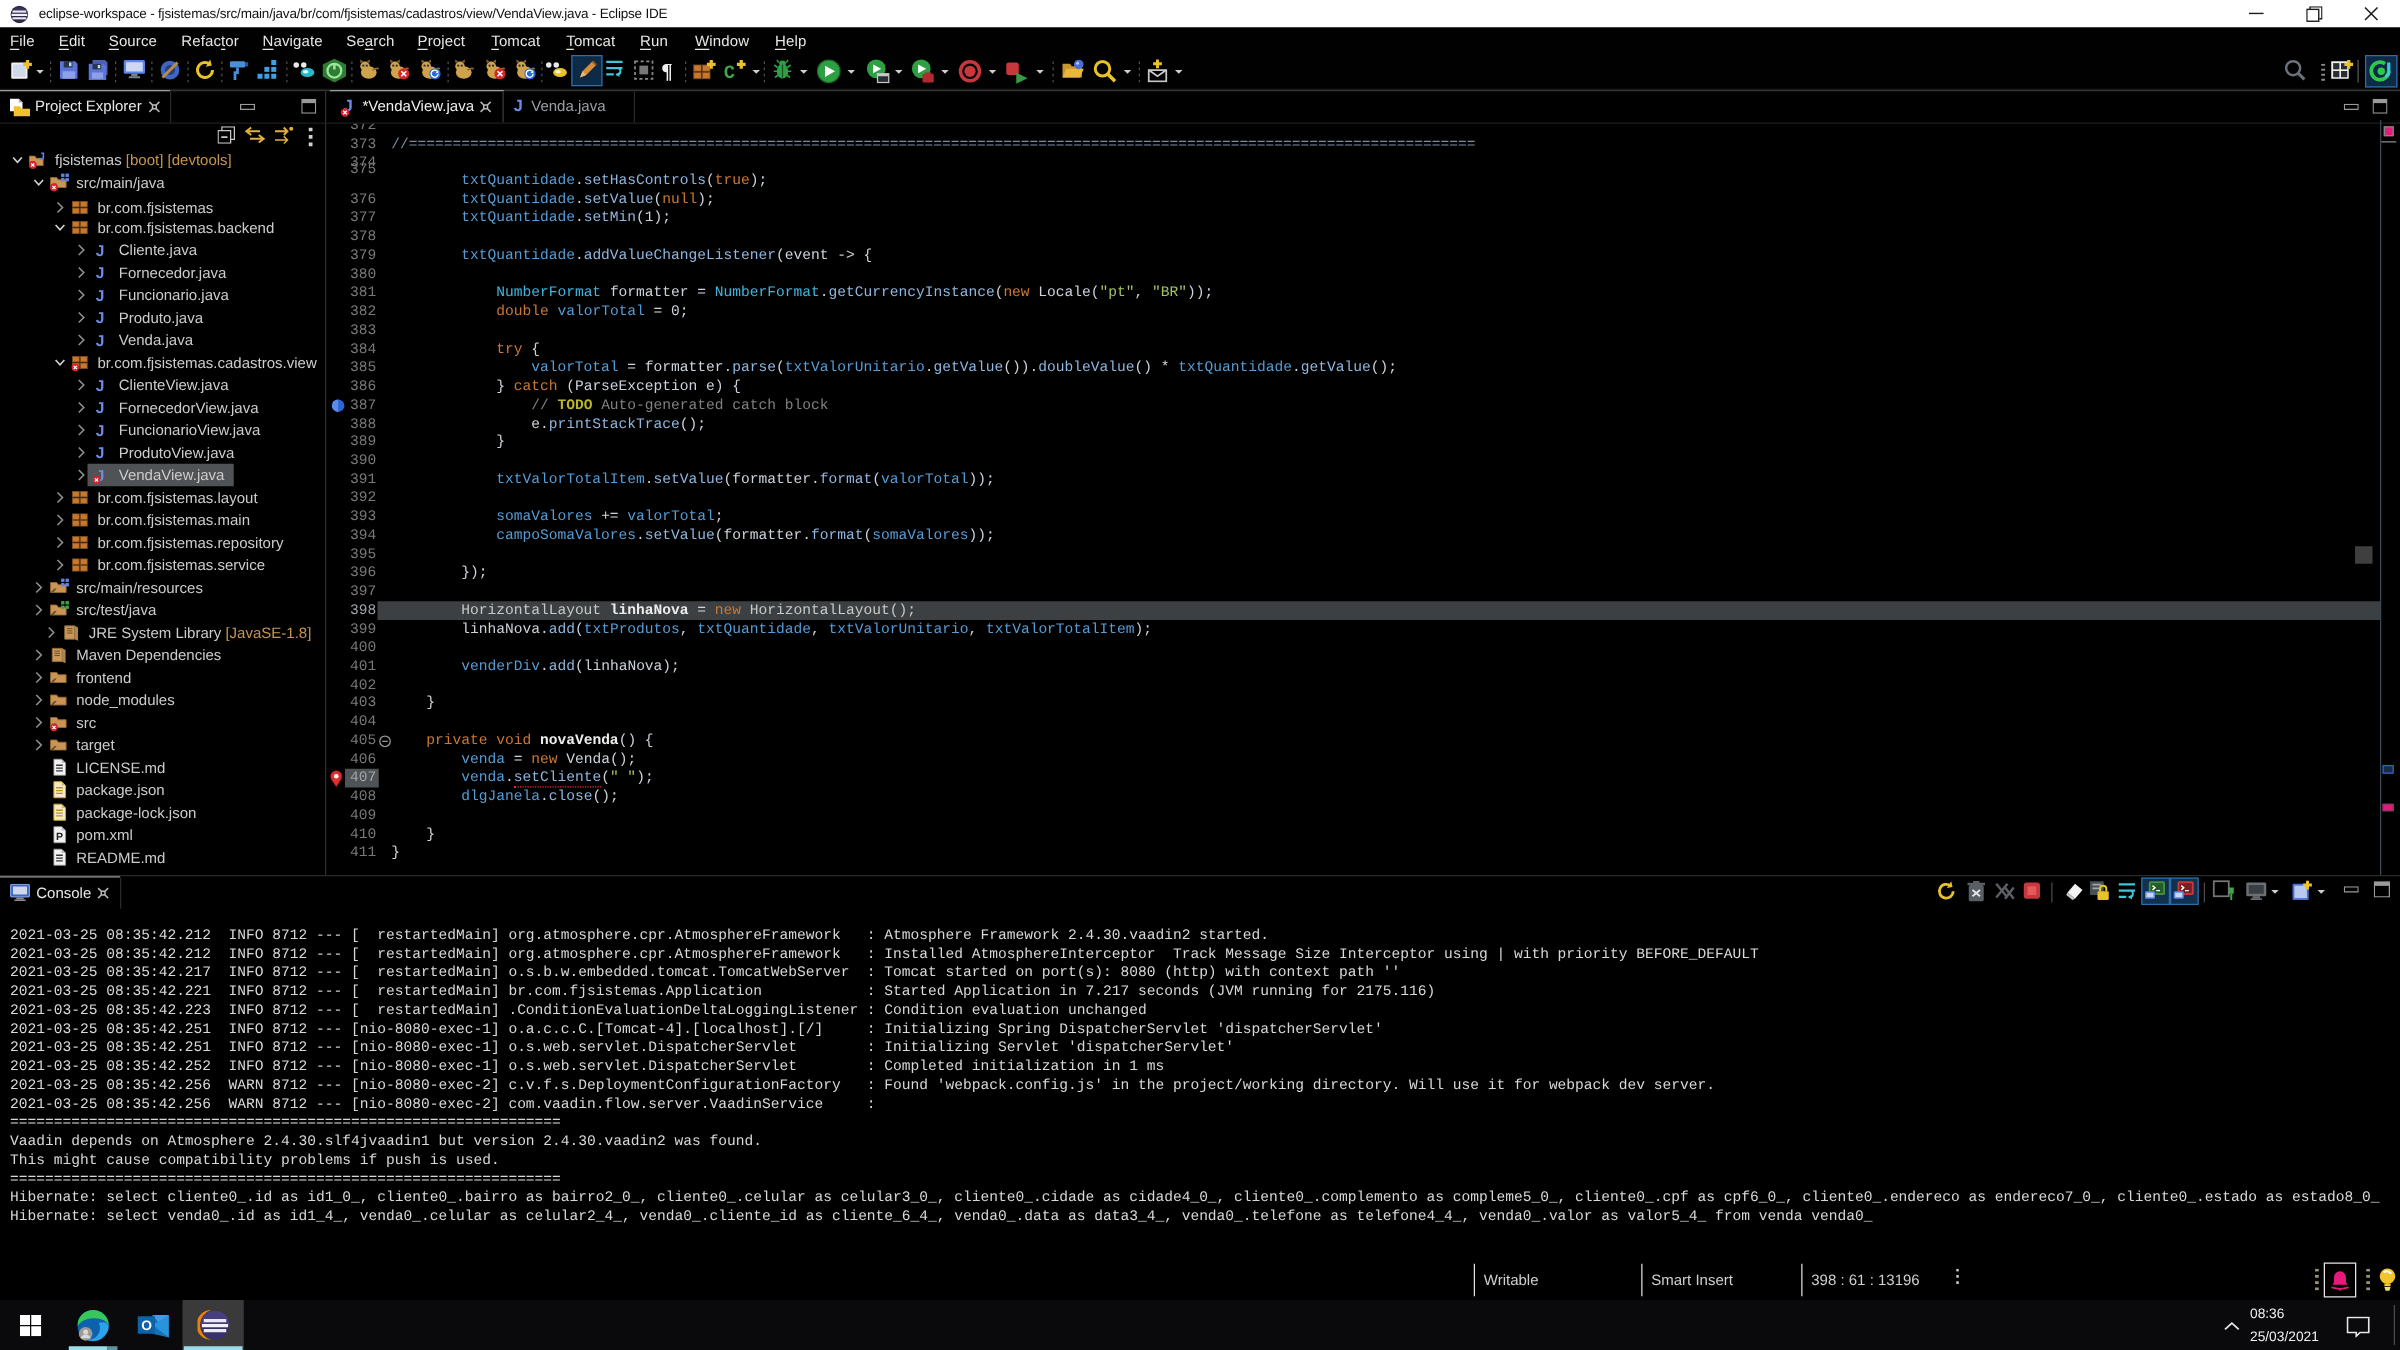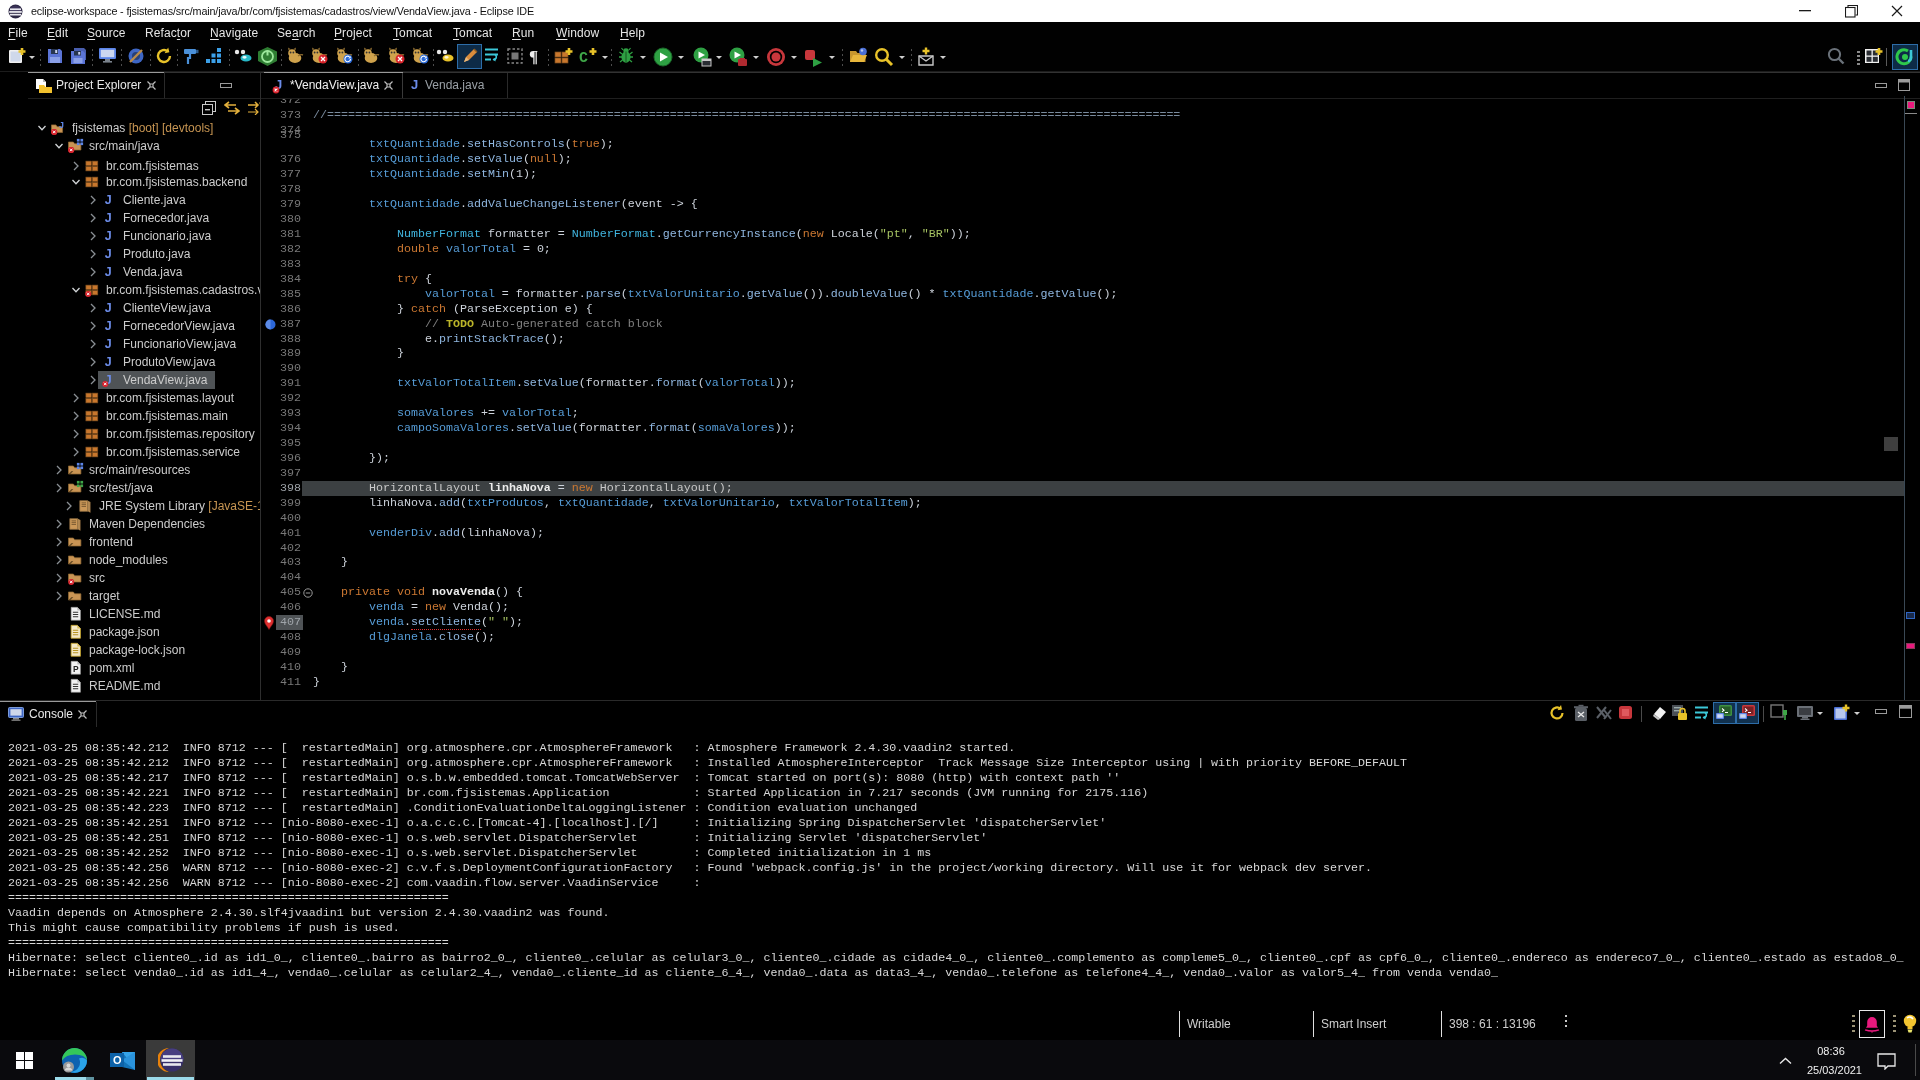--- a/index.html
+++ b/index.html
@@ -17,21 +17,21 @@
 .mi { position:absolute; top:4px; font-size:12px; color:#E6E6E6; letter-spacing:0.1px; }
 .mi u { text-decoration-thickness:1px; text-underline-offset:2px; }
 
 
 #toolbar { left:0; top:43px; width:1920px; height:29px; background:#010101; border-bottom:1px solid #1c1c1c; }
 .tbi { position:absolute; top:4px; }
 .tsep { position:absolute; top:6px; width:1px; height:17px; background-image:linear-gradient(#4d4d4d 2px, transparent 2px); background-size:1px 5px; }
 .dd { position:absolute; width:0; height:0; border-left:3px solid transparent; border-right:3px solid transparent; border-top:3.6px solid #cfcfcf; top:14px; }
 
 
-#leftpanel { left:0; top:72px; width:260px; height:628px; background:#000;margin-left:28px; }
+#leftpanel { left:0; top:72px; width:260px; height:628px; background:#000; }
 #editorpanel { left:260px; top:72px; width:1660px; height:628px; background:#000; border-left:1px solid #2e2e2e; }
 .tabrow { position:absolute; left:0; top:0; width:100%; height:26px; border-top:1px solid #323232; }
 .seltab-top { position:absolute; top:0; height:1px; background:#9a9a9a; }
 
 
 #tree { position:absolute; left:0; top:47px; width:259px; font-size:12px; color:#cccccc; }
 .trow { position:absolute; height:18px; line-height:18px; white-space:nowrap; }
 .tarrow { position:absolute; top:4px; width:10px; height:10px; }
 .orange { color:#C79552; }
 .ticon { position:absolute; top:1px; width:16px; height:16px; }
@@ -1003,19 +1003,19 @@
       <circle cx="14" cy="13" r="11.5" fill="#38306a"></circle>
       <path d="M2.5,13 a11.5,11.5 0 0 1 23,0 z" fill="#473e80"></path>
       <rect x="5" y="8.2" width="18" height="2.6" fill="#e8e8ee"></rect>
       <rect x="3.5" y="12.2" width="21" height="2.6" fill="#f2f2f6"></rect>
       <rect x="5" y="16.2" width="18" height="2.6" fill="#e8e8ee"></rect>
     </svg>
 <div class="abs" style="left:147px;top:37px;width:47px;height:3px;background:#9CDBEA"></div>
 <svg class="abs" style="left:1779px;top:17px" width="13" height="8" viewBox="0 0 13 8">
       <path d="M1,6.5 L6.5,1.5 L12,6.5" stroke="#e8e8e8" stroke-width="1.4" fill="none"></path>
     </svg>
-<div class="abs" style="left:1800px;top:5px;width:62px;text-align:center;font-size:11px;color:#f0f0f0">08:36</div>
-<div class="abs" style="left:1800px;top:24px;width:62px;text-align:right;font-size:11px;color:#f0f0f0">25/03/2021</div>
+<div class="abs" style="left:1800px;top:5px;width:62px;font-size:11px;color:#f0f0f0">08:36</div>
+<div class="abs" style="left:1800px;top:24px;width:62px;text-align:left;font-size:11px;color:#f0f0f0">25/03/2021</div>
 <svg class="abs" style="left:1877px;top:13px" width="19" height="17" viewBox="0 0 19 17">
       <path d="M1,1 h17 v12 h-7 l-3,3 v-3 h-7 z" fill="none" stroke="#e8e8e8" stroke-width="1.3"></path>
     </svg>
 <div class="abs" style="left:1915px;top:4px;width:1px;height:32px;background:#4a4a4a"></div>
   </div>
 
 </body></html>

